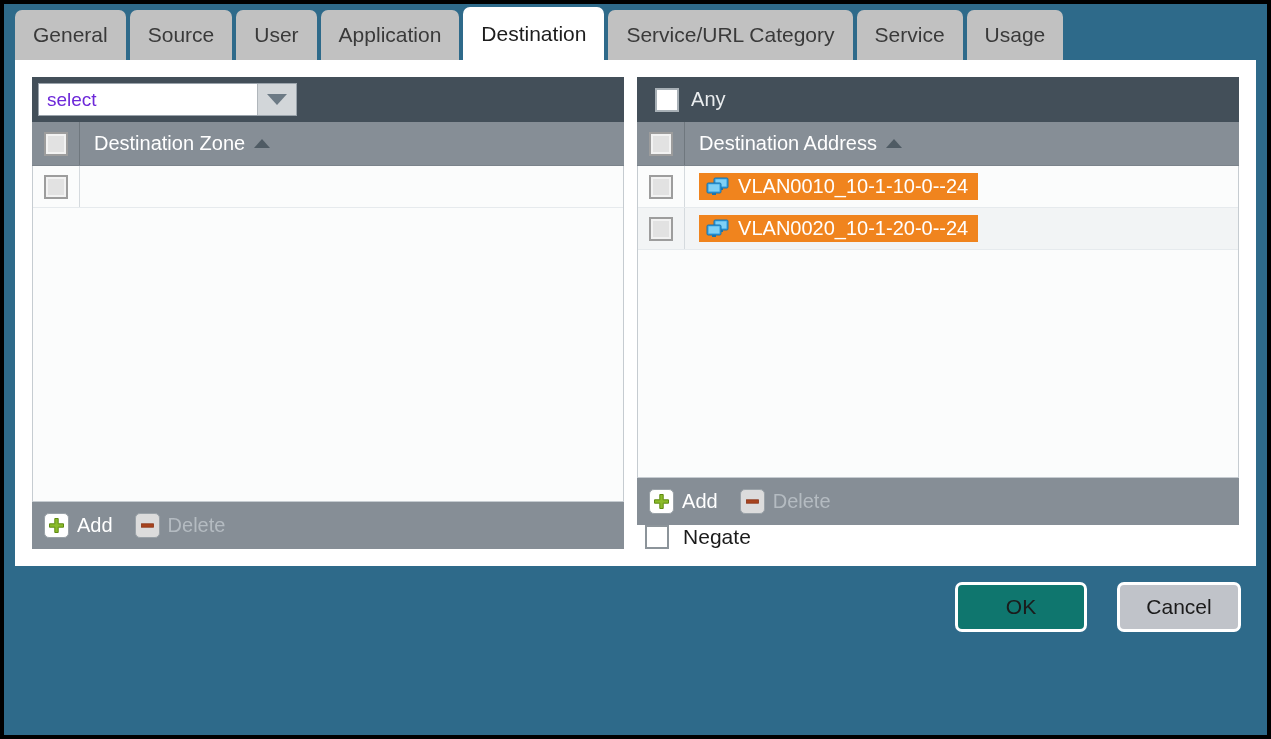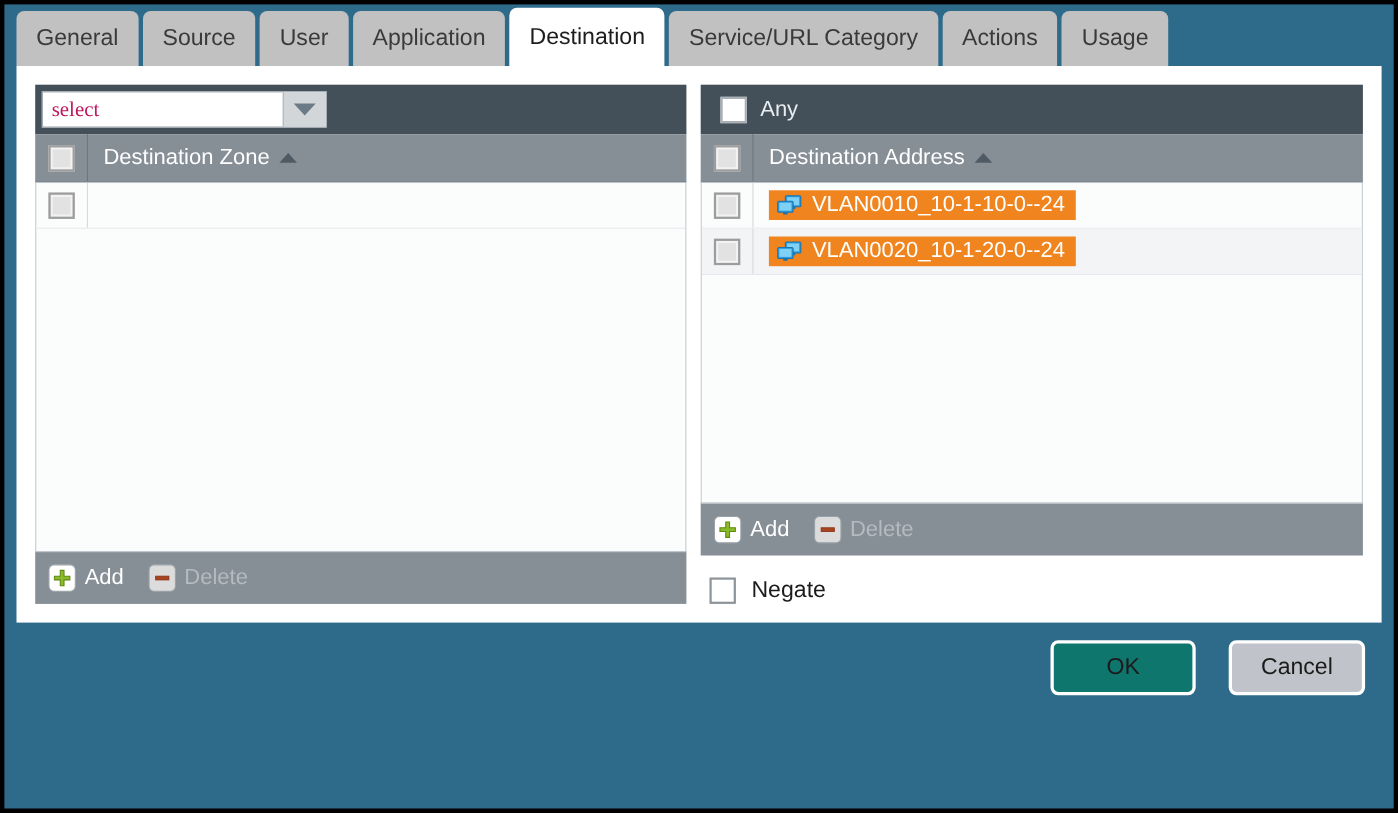--- a/index.html
+++ b/index.html
@@ -120,22 +120,21 @@
     box-sizing: border-box;
     background: #ffffff;
     cursor: pointer;
   }
   .select-value {
     flex: 1;
     display: flex;
     align-items: center;
     padding-left: 8px;
     font-size: 19px;
-    color: #be185d;
-    font-family: Liberation Serif, serif;
+    color: #6d28d9;
   }
   .select-arrow {
     width: 38px;
     background: #d2d6d9;
     border-left: 1px solid #b0b6bb;
     display: flex;
     align-items: center;
     justify-content: center;
   }
   .select-arrow .tri {
@@ -284,21 +283,20 @@
     box-sizing: border-box;
   }
   .ico-add { background: #ffffff; border: 1px solid #9aa2a8; }
   .ico-del { background: #dcdcdc; border: 1px solid #9aa2a8; }
 
   
   .negate-row {
     display: flex;
     align-items: center;
     gap: 14px;
-    margin-top: 20px;
     padding-left: 8px;
   }
   .negate-label {
     font-size: 21px;
     color: #1b1b1b;
   }
 
   
   .footer {
     flex: 1;
@@ -326,21 +324,21 @@
 <div class="dialog">
 
 
   <div class="tabstrip">
     <div class="tab">General</div>
     <div class="tab">Source</div>
     <div class="tab">User</div>
     <div class="tab">Application</div>
     <div class="tab active">Destination</div>
     <div class="tab">Service/URL Category</div>
-    <div class="tab">Actions</div>
+    <div class="tab">Service</div>
     <div class="tab">Usage</div>
   </div>
 
   <div class="body-area">
 
     <div class="col col-left">
 
       <div class="panel-top selectbar">
         <div class="select-wrap">
           <div class="select-value">select</div>

